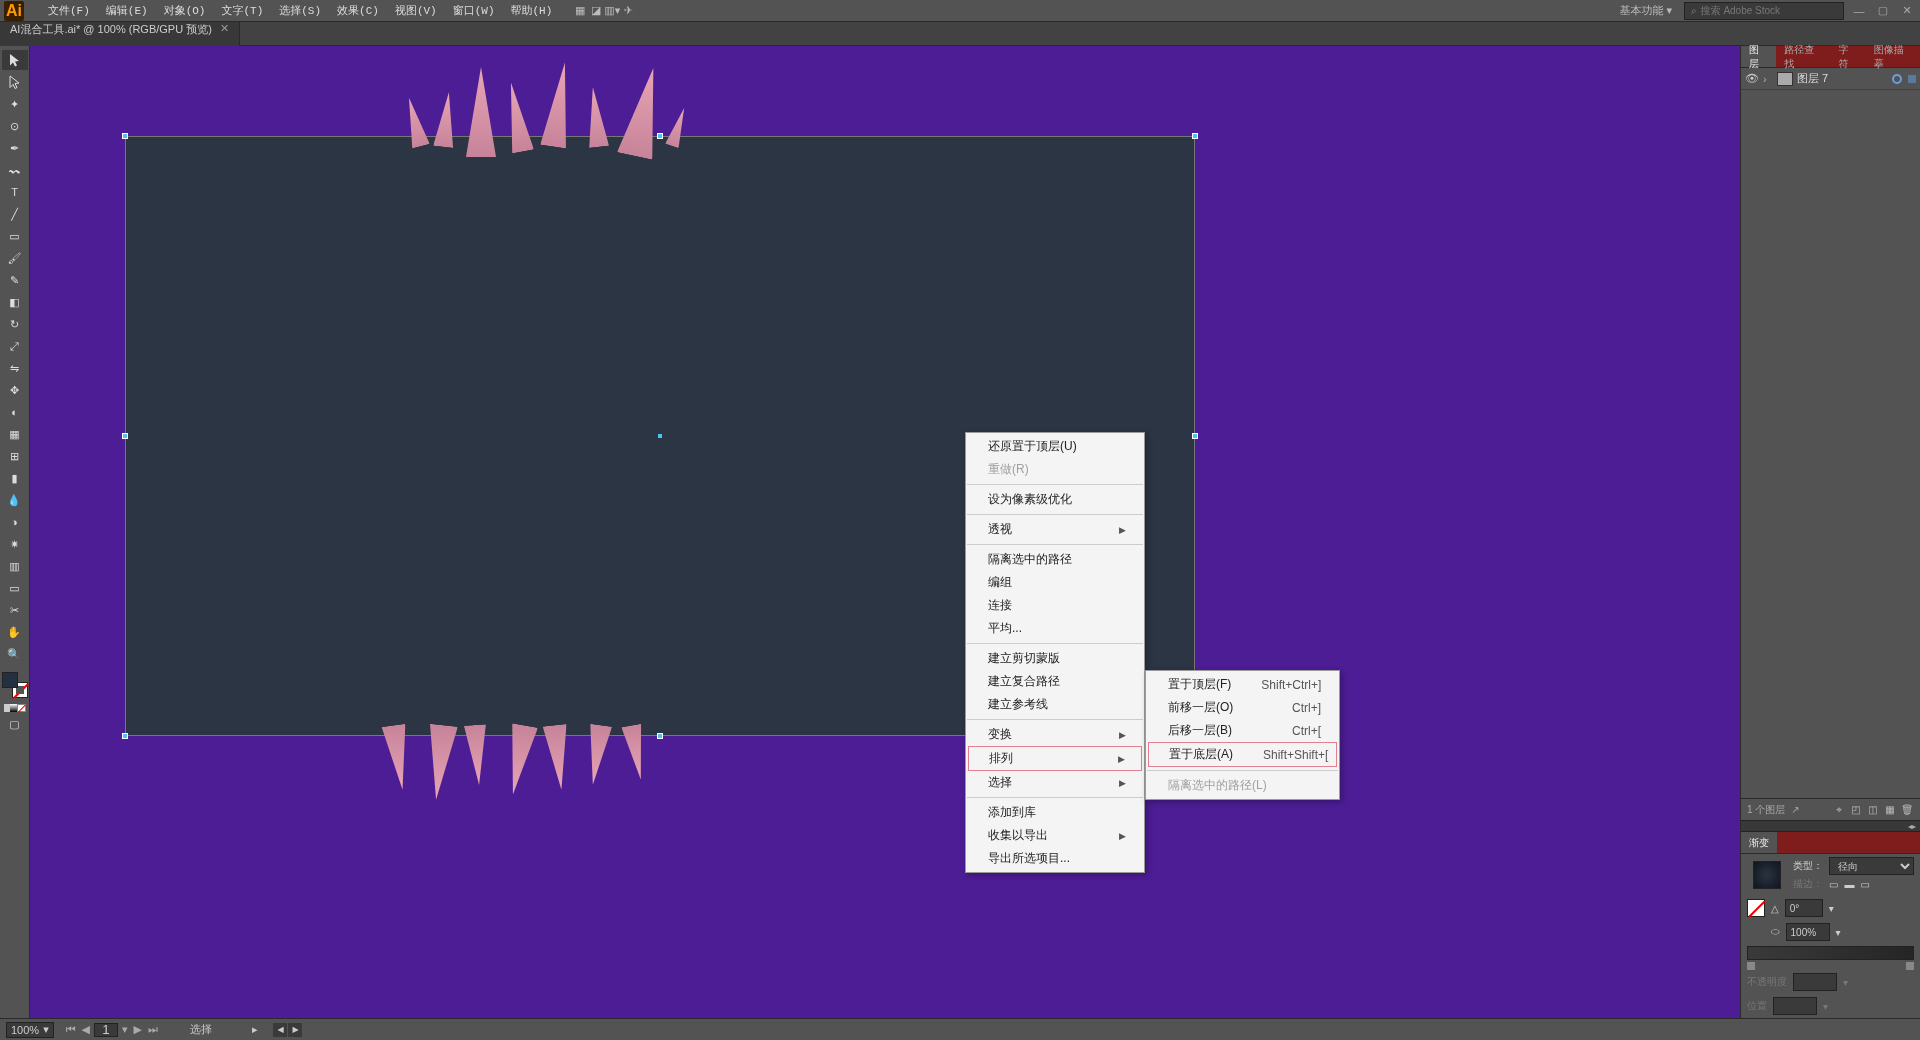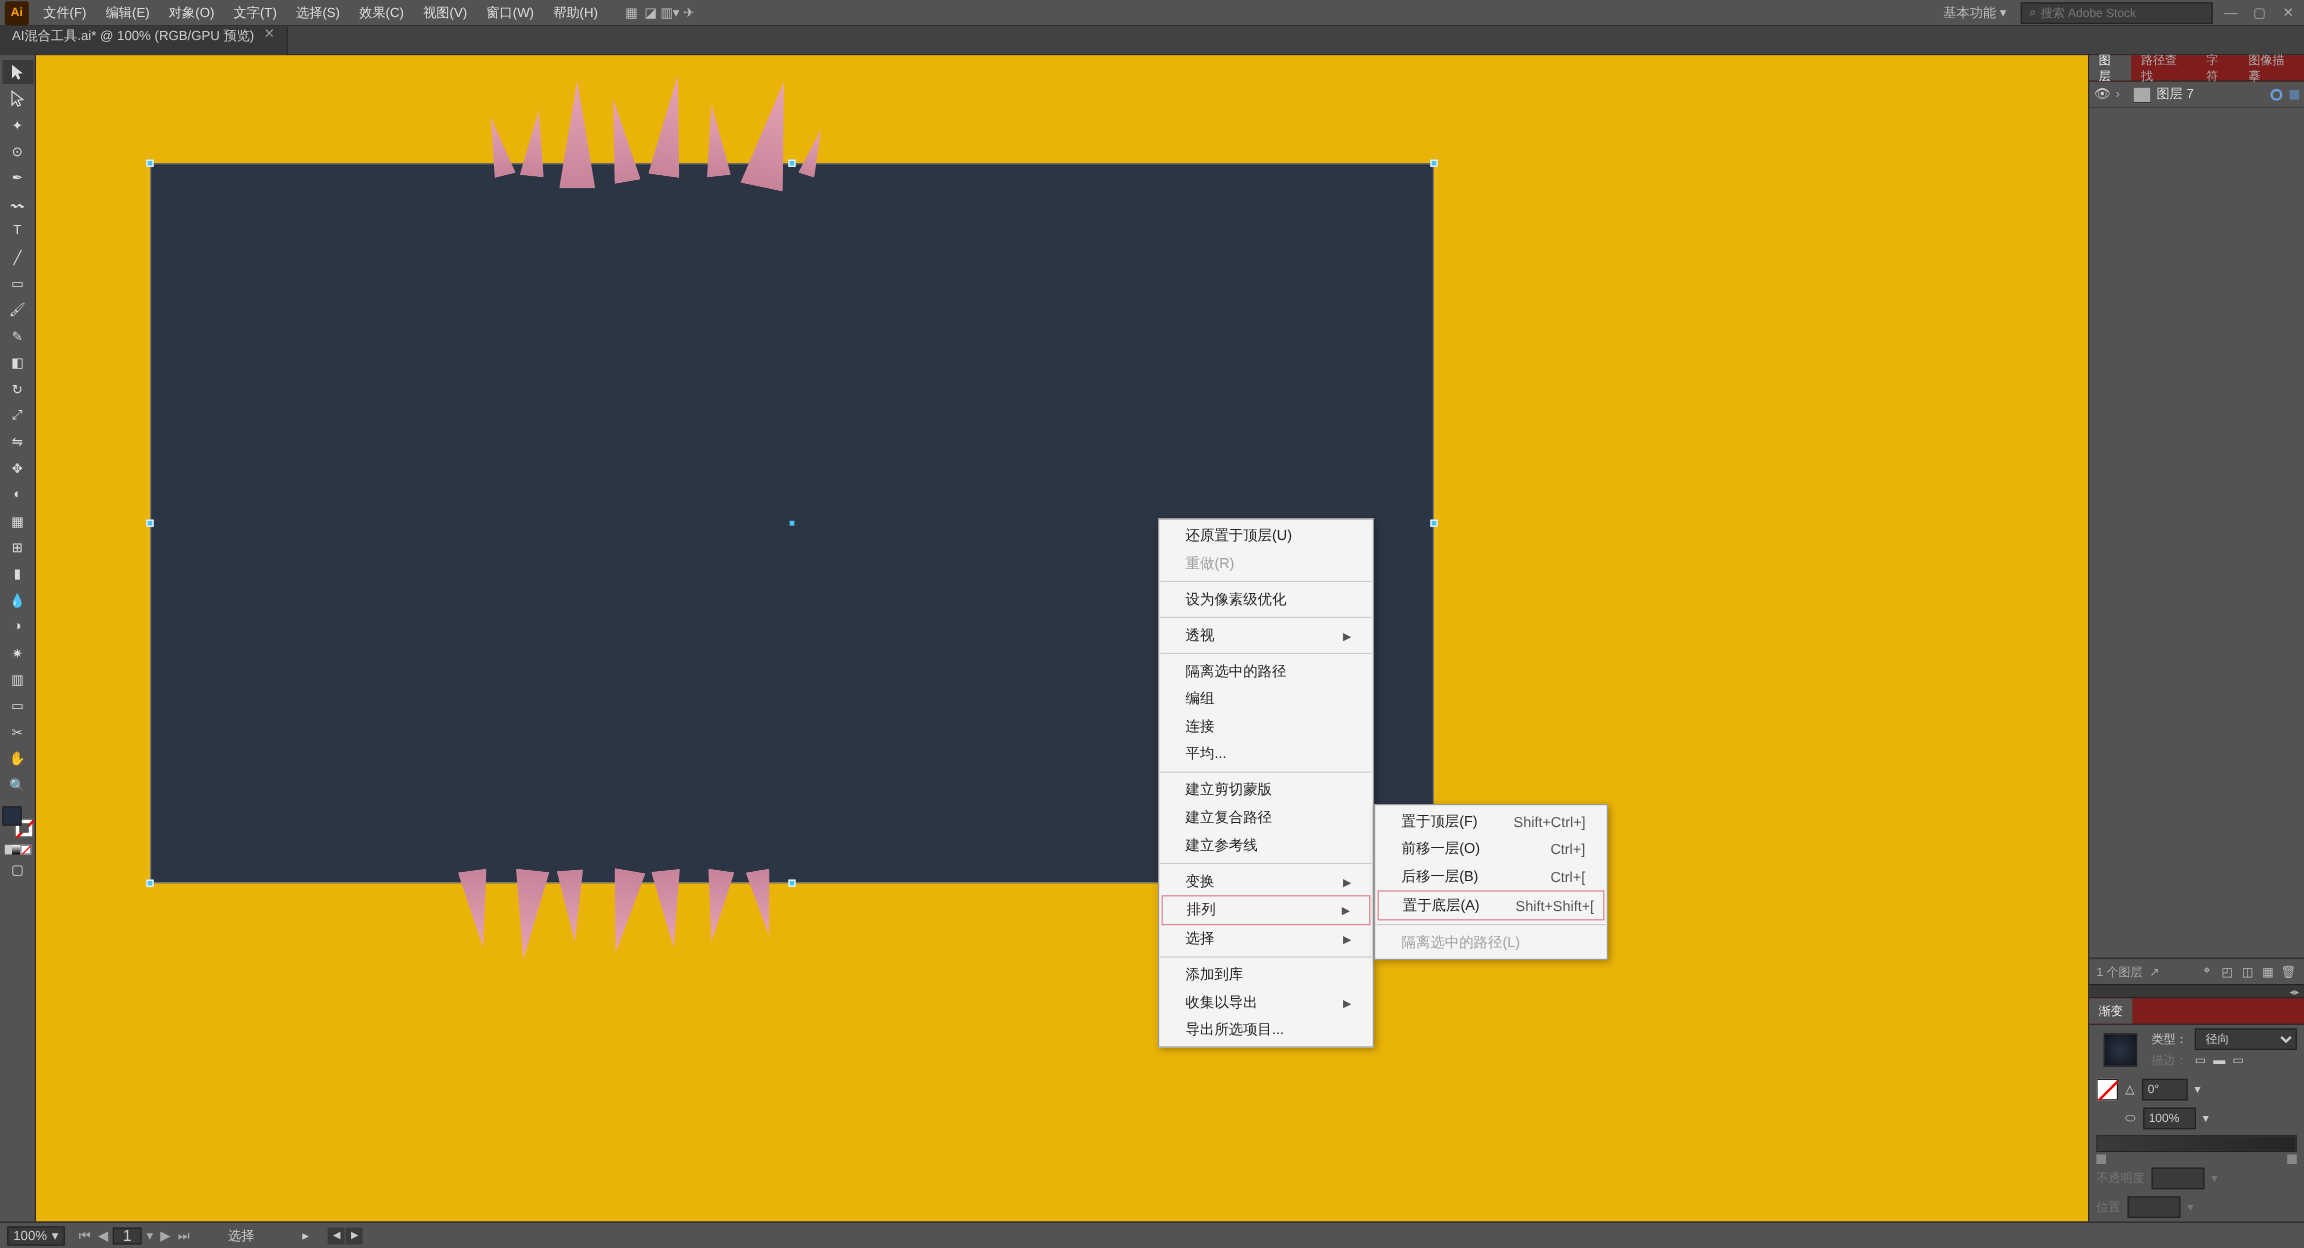--- a/index.html
+++ b/index.html
@@ -1,21 +1,21 @@
 <!DOCTYPE html>
 <html><head>
 <meta charset="utf-8">
 <style>
 * { margin: 0; padding: 0; box-sizing: border-box; font-family: "Microsoft YaHei", sans-serif; }
 body { background: #4a4a4a; width: 1920px; height: 1040px; overflow: hidden; position: relative; font-size: 11px; color: #ccc; user-select: none; }
 
 
 .menubar { height: 22px; background: #535353; display: flex; align-items: center; padding: 0 4px; border-bottom: 1px solid #2a2a2a; }
-.app-icon { width: 20px; height: 20px; background: #3a1e00; color: #ff9a00; display: flex; align-items: center; justify-content: center; font-weight: bold; font-size: 10px; margin-right: 4px; border-radius: 2px; }
-.menu-item { padding: 12px 8px; height: 22px; display: flex; align-items: center; color: #ddd; cursor: pointer; }
+.app-icon { width: 20px; height: 20px; background: #3a1e00; color: #ff9a00; display: flex; align-items: center; justify-content: center; font-weight: bold; font-size: 16px; margin-right: 16px; border-radius: 2px; }
+.menu-item { padding: 12px 8px; height: 22px; display: flex; align-items: center; color: #ddd; cursor: pointer; font-family: Liberation Mono, monospace; }
 .menubar-right { margin-left: auto; display: flex; align-items: center; gap: 6px; }
 .workspace-label { color: #bbb; padding: 0 6px; }
 .search-box { background: #3a3a3a; border: 1px solid #222; padding: 1px 6px; width: 160px; height: 18px; color: #888; font-size: 10px; display: flex; align-items: center; gap: 4px; }
 .win-btn { width: 18px; height: 16px; display: flex; align-items: center; justify-content: center; color: #aaa; cursor: pointer; }
 
 
 .doc-tabs { height: 24px; background: #424242; display: flex; align-items: center; border-bottom: 1px solid #2a2a2a; }
 .doc-tab { padding: 0 10px; height: 24px; display: flex; align-items: flex-start; gap: 8px; color: #ccc; background: #383838; border-right: 1px solid #2a2a2a; }
 .doc-tab .close { color: #999; cursor: pointer; }
 
@@ -32,21 +32,21 @@
 .swatch.fill { top: 0; left: 0; background: #253041; z-index: 2; }
 .swatch.stroke { bottom: 0; right: 0; background: #fff; z-index: 1; }
 .stroke::after { content:""; position:absolute; inset:3px; background:#535353; }
 .swatch.nofill::before { content:""; position:absolute; left:-2px; top:7px; width:20px; height:2px; background:#e00; transform:rotate(-45deg);}
 .color-mode { width: 22px; height: 8px; display:flex; margin-top:4px; }
 .color-mode span { flex:1; height:8px; }
 .cm1{background:#ccc} .cm2{background:linear-gradient(#fff,#000)} .cm3{background:#fff; border:1px solid #888; position:relative;}
 .cm3::before{content:"";position:absolute;left:-1px;top:3px;width:10px;height:1px;background:#e00;transform:rotate(-45deg);}
 
 
-.canvas-area { flex: 1; background: #eab308; position: relative; overflow: hidden; }
+.canvas-area { flex: 1; background: #4c1d95; position: relative; overflow: hidden; }
 .artboard { position: absolute; left: 95px; top: 90px; width: 1070px; height: 600px; background: #2b3544; border: 1px solid #777; }
 .sel-handle { position: absolute; width: 6px; height: 6px; background: #4fc3f7; border: 1px solid #fff; }
 .sh-tl{top:-4px;left:-4px} .sh-tm{top:-4px;left:calc(50% - 3px)} .sh-tr{top:-4px;right:-4px}
 .sh-ml{top:calc(50% - 3px);left:-4px} .sh-mr{top:calc(50% - 3px);right:-4px}
 .sh-bl{bottom:-4px;left:-4px} .sh-bm{bottom:-4px;left:calc(50% - 3px)} .sh-br{bottom:-4px;right:-4px}
 .center-mark { position:absolute; top:calc(50% - 2px); left:calc(50% - 2px); width:4px; height:4px; background:#4fc3f7; }
 .leaf { position:absolute; background:linear-gradient(180deg,#e8a5b5,#c78399); }
 .leaf.top1{top:-70px;left:340px;width:30px;height:90px;clip-path:polygon(50% 0,100% 100%,0 100%);}
 .leaf.top2{top:-55px;left:380px;width:22px;height:70px;clip-path:polygon(50% 0,100% 100%,0 100%);transform:rotate(-10deg);}
 .leaf.top3{top:-75px;left:420px;width:26px;height:85px;clip-path:polygon(50% 0,100% 100%,0 100%);transform:rotate(8deg);}

